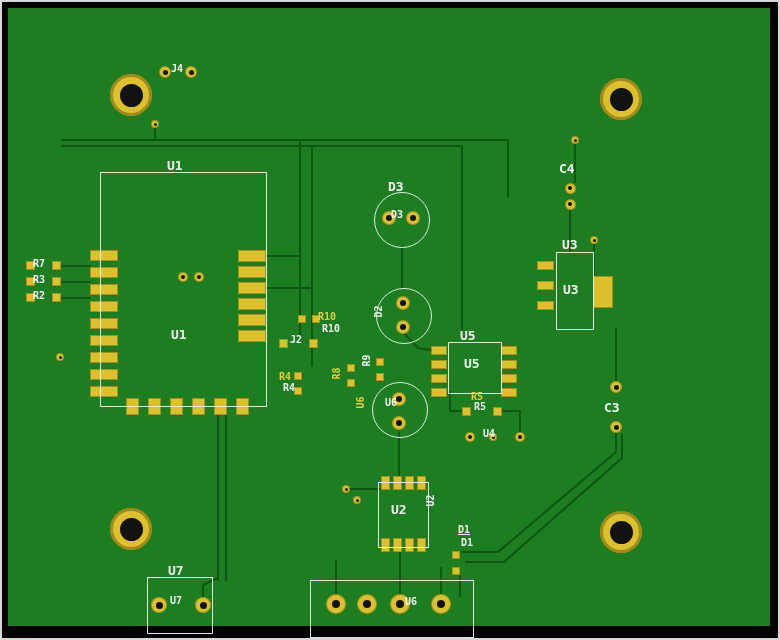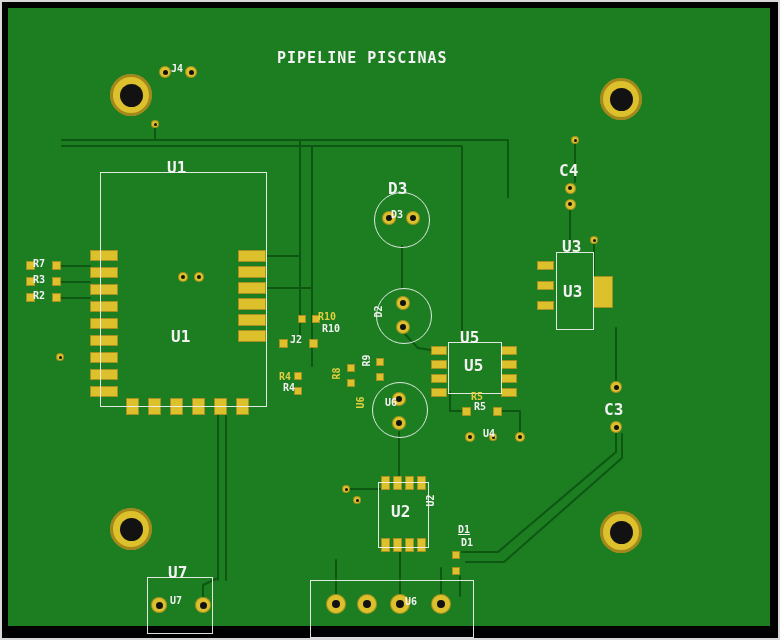--- a/index.html
+++ b/index.html
@@ -9,21 +9,21 @@
   .boardbg{position:absolute;left:8px;top:8px;width:762px;height:618px;background:var(--board,#1c7d21);z-index:0;}
   svg.traces{position:absolute;left:0;top:0;z-index:1;pointer-events:none;}
   .tr{fill:none;stroke:var(--trace,#0d5713);stroke-width:2;stroke-linecap:round;stroke-linejoin:round;}
   .pad{position:absolute;background:var(--copper,#dcc12c);z-index:2;box-shadow:inset 0 0 0 1px rgba(0,0,0,.25);}
   .round{border-radius:50%;display:flex;align-items:center;justify-content:center;}
   .hole{background:var(--hole,#121212);border-radius:50%;}
   .mount{box-shadow:inset 0 0 0 3px rgba(110,80,10,.5);}
   .outline{position:absolute;border:1px solid rgba(242,242,242,.92);z-index:3;background:transparent;}
   .circ{border-radius:50%;}
   .silk{position:absolute;color:var(--silk,#f2f2f2);font-size:10px;font-weight:bold;z-index:5;white-space:nowrap;}
-  .lg{font-size:16px;}
+  .lg{font-size:13px;}
   .silk-y{color:var(--silk_alt,#e3ce3f);}
   .rot{transform:rotate(-90deg);transform-origin:center center;}
   .title{font-size:15px;letter-spacing:1px;}
   .underline{text-decoration:underline;}
 </style>
 </head>
 <body>
 
 <div id="screen">
   <div class="boardbg"></div>
@@ -53,21 +53,20 @@
     <polyline class="tr" points="403,332 418,348 431,350"></polyline>
     <polyline class="tr" points="400,552 400,594"></polyline>
     <polyline class="tr" points="441,568 441,594"></polyline>
     <polyline class="tr" points="460,576 460,596"></polyline>
     <polyline class="tr" points="203,597 203,585 218,578"></polyline>
     <polyline class="tr" points="594,244 594,276"></polyline>
     <polyline class="tr" points="462,411 450,411 450,392"></polyline>
     <polyline class="tr" points="336,594 336,560"></polyline>
   </svg>
 
-  <span class="silk title" style="left:277px;top:49px">PIPELINE PISCINAS</span>
 
   <span class="silk" style="left:171px;top:63px">J4</span>
   <span class="silk lg" style="left:167px;top:158px">U1</span>
   <span class="silk lg" style="left:171px;top:327px">U1</span>
 
   <span class="silk" style="left:33px;top:258px">R7</span>
   <span class="silk" style="left:33px;top:274px">R3</span>
   <span class="silk" style="left:33px;top:290px">R2</span>
 
   <span class="silk lg" style="left:388px;top:179px">D3</span>

